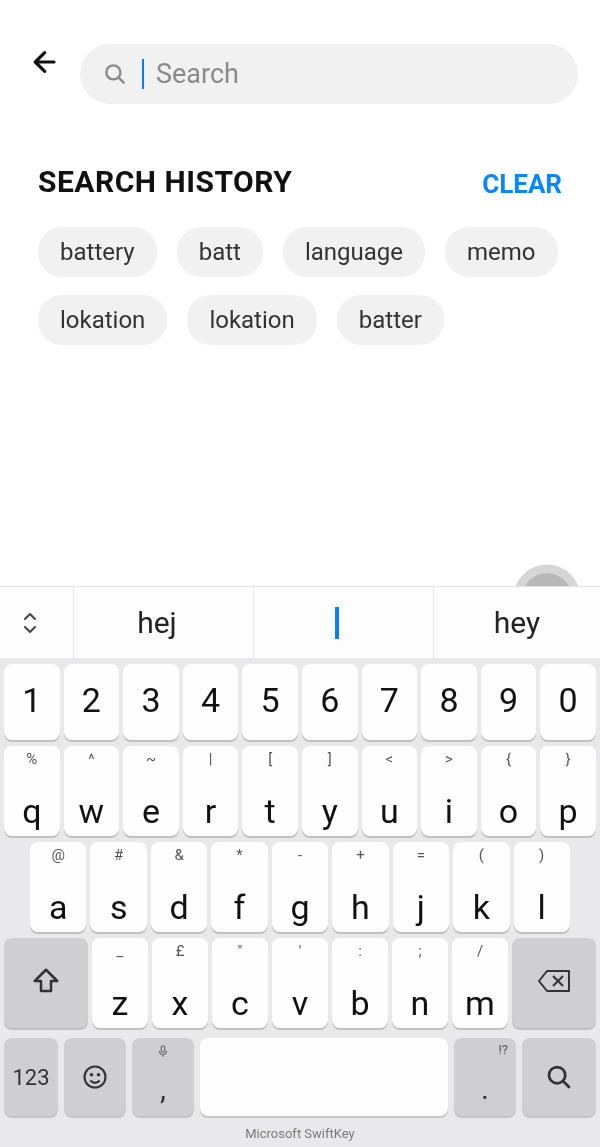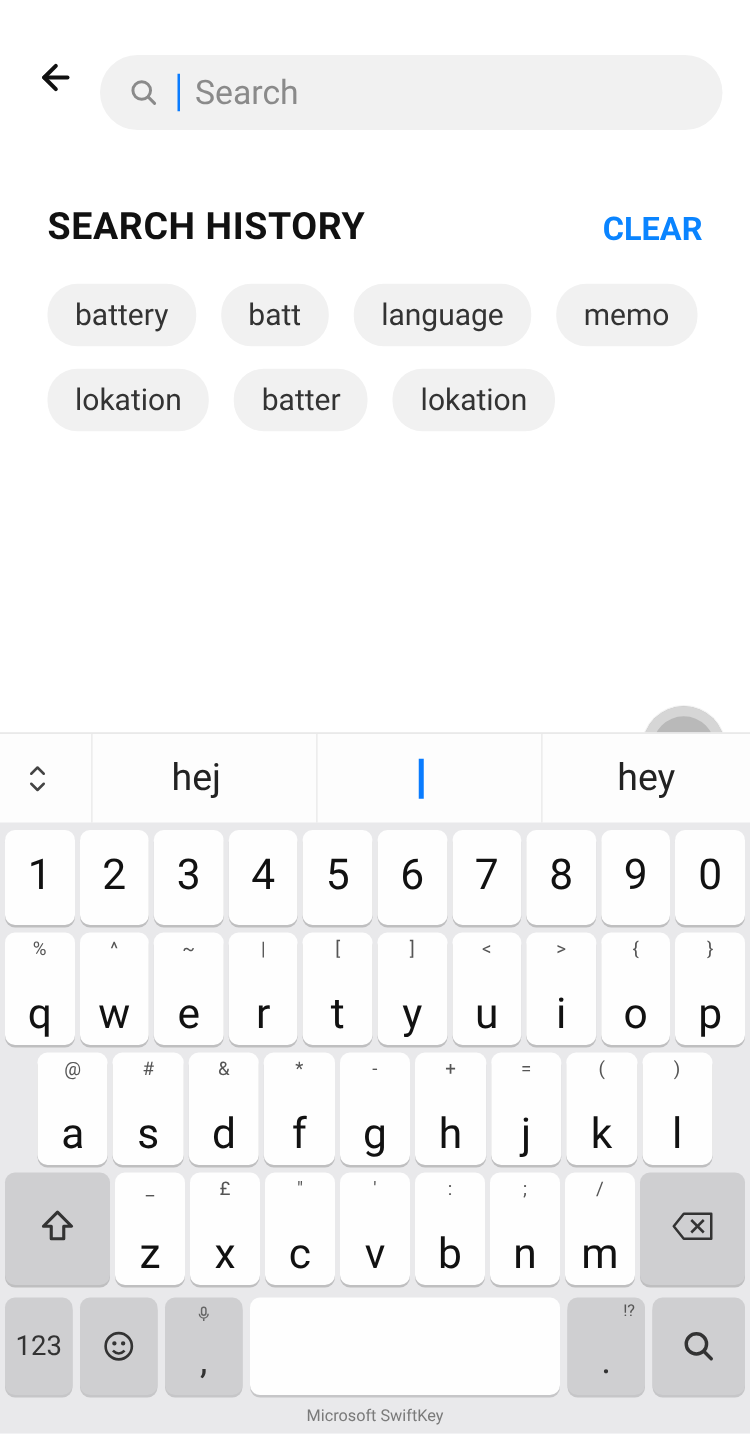--- a/index.html
+++ b/index.html
@@ -83,22 +83,22 @@
   <div class="section-header">
     <div class="section-title">SEARCH HISTORY</div>
     <div class="clear-link">CLEAR</div>
   </div>
   <div class="chips">
     <div class="chip">battery</div>
     <div class="chip">batt</div>
     <div class="chip">language</div>
     <div class="chip">memo</div>
     <div class="chip">lokation</div>
+    <div class="chip">lokation</div>
     <div class="chip">batter</div>
-    <div class="chip">lokation</div>
   </div>
 </div>
 
 <div class="float-circle"></div>
 
 <div class="kbd-zone">
   <div class="suggestion-bar">
     <div class="sugg-expand">
       <svg width="20" height="26" viewBox="0 0 20 26" fill="none" stroke="#444" stroke-width="2" stroke-linecap="round" stroke-linejoin="round">
           <polyline points="5 9 10 4 15 9"></polyline>

